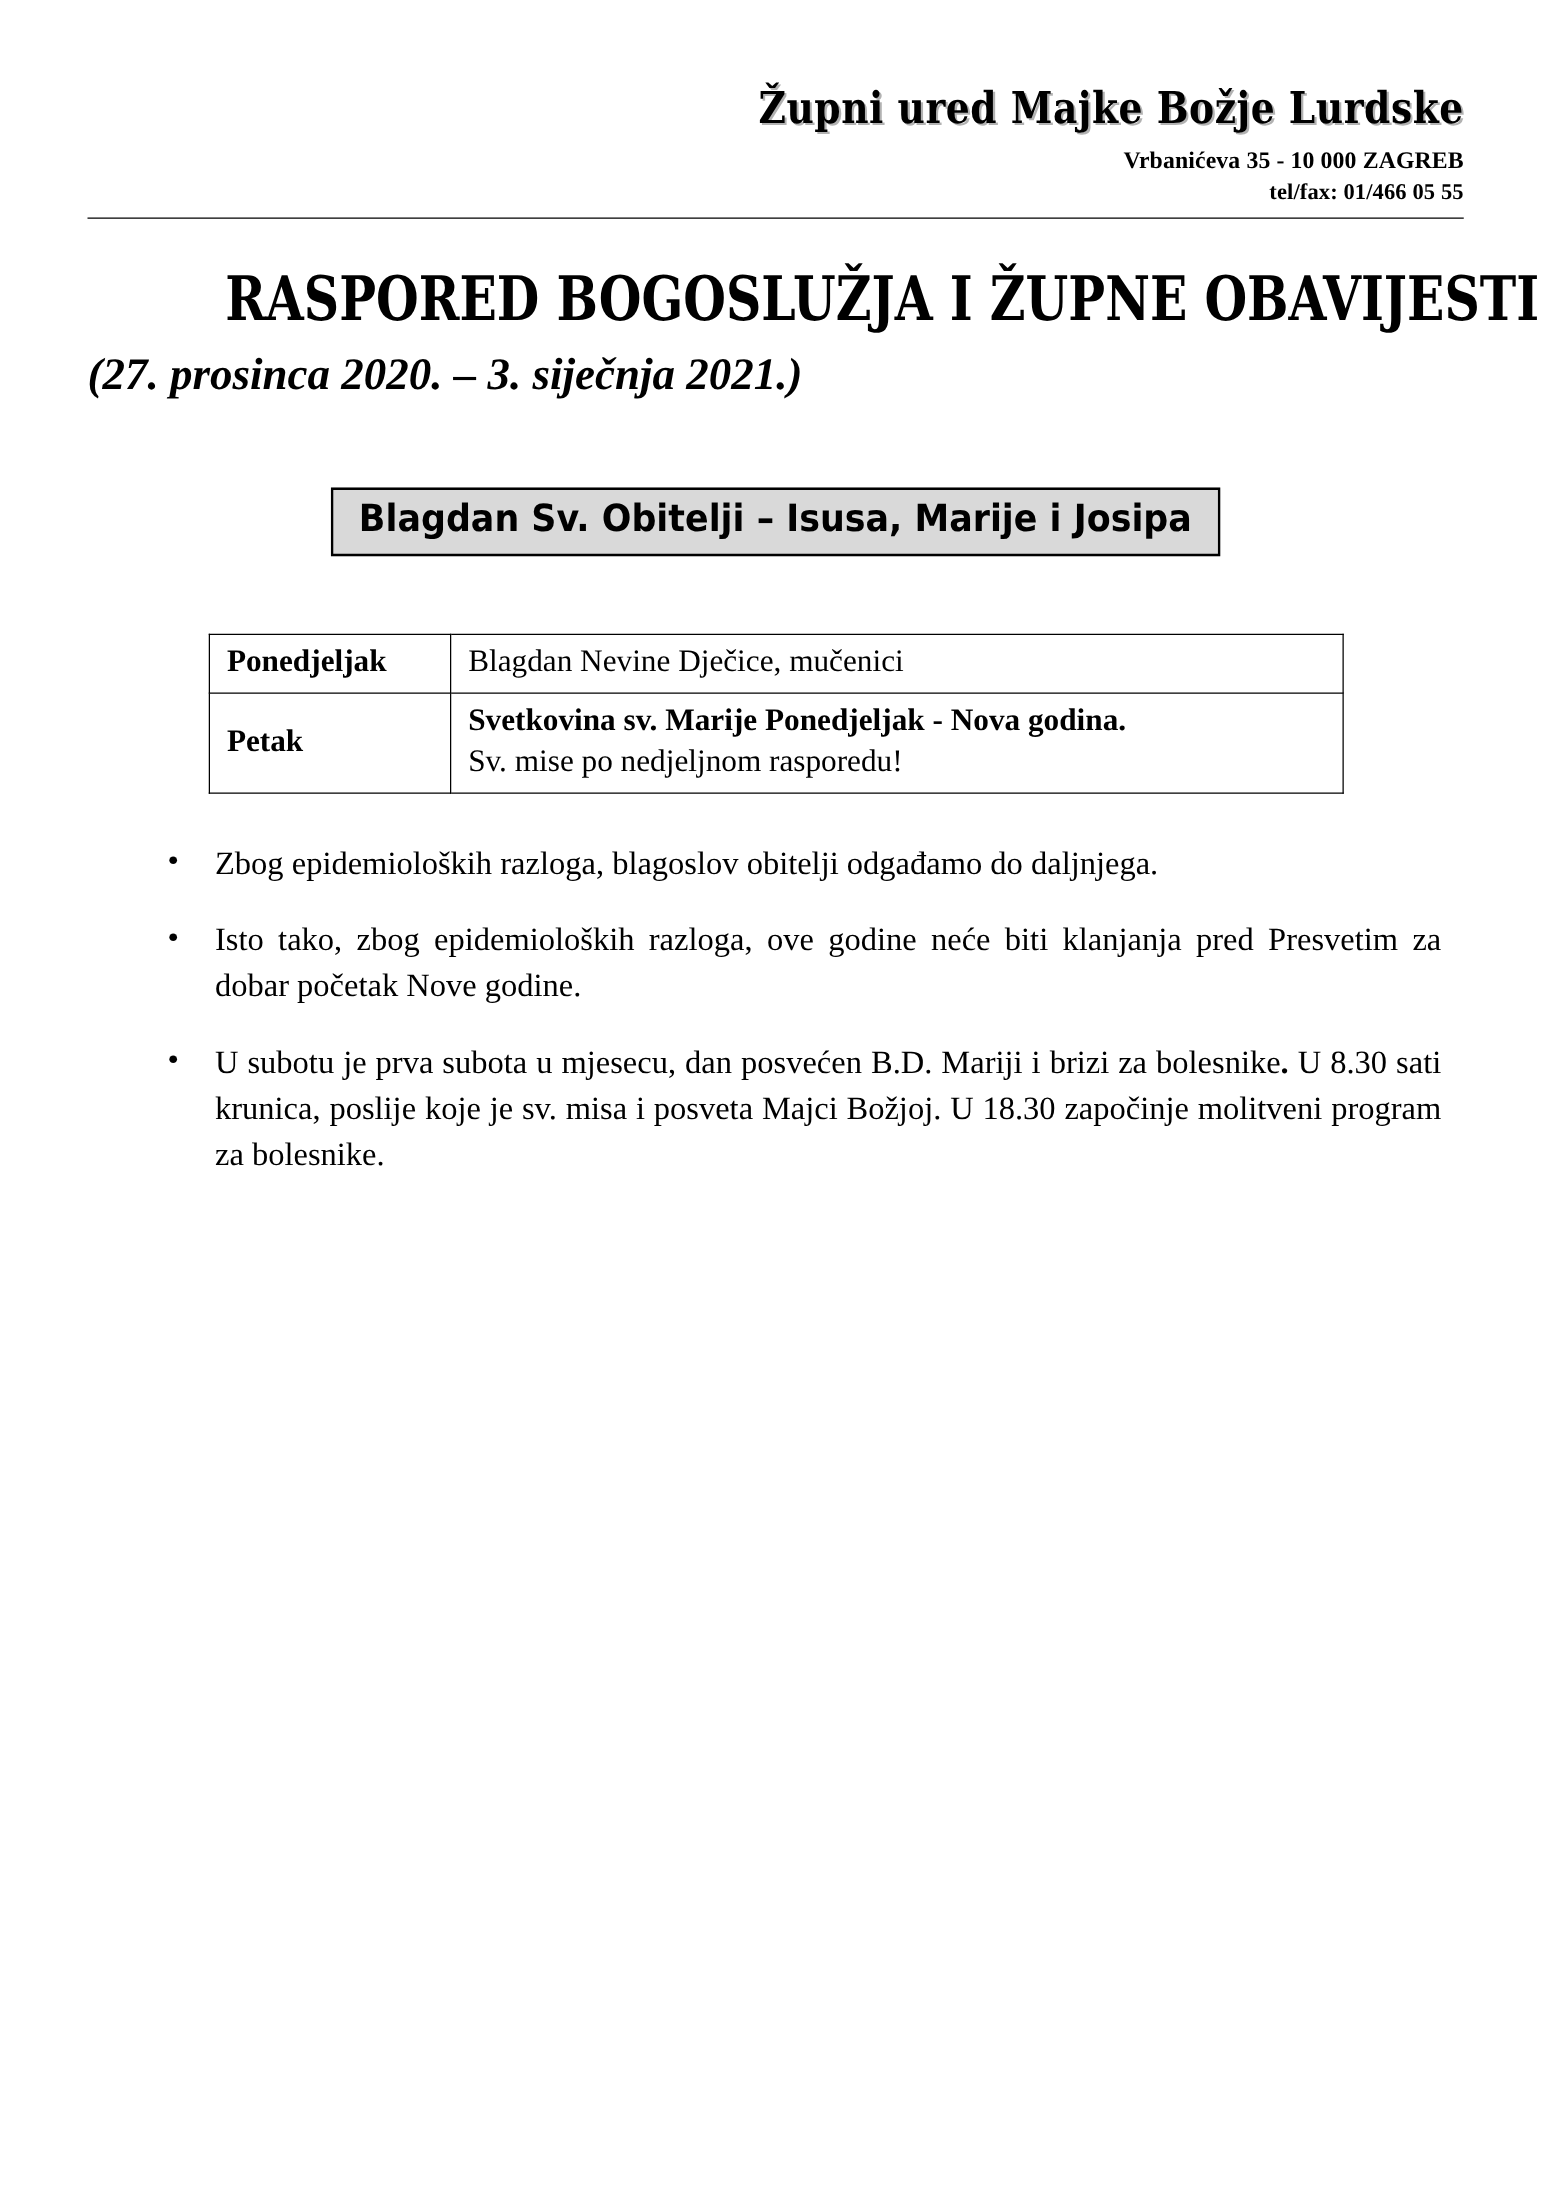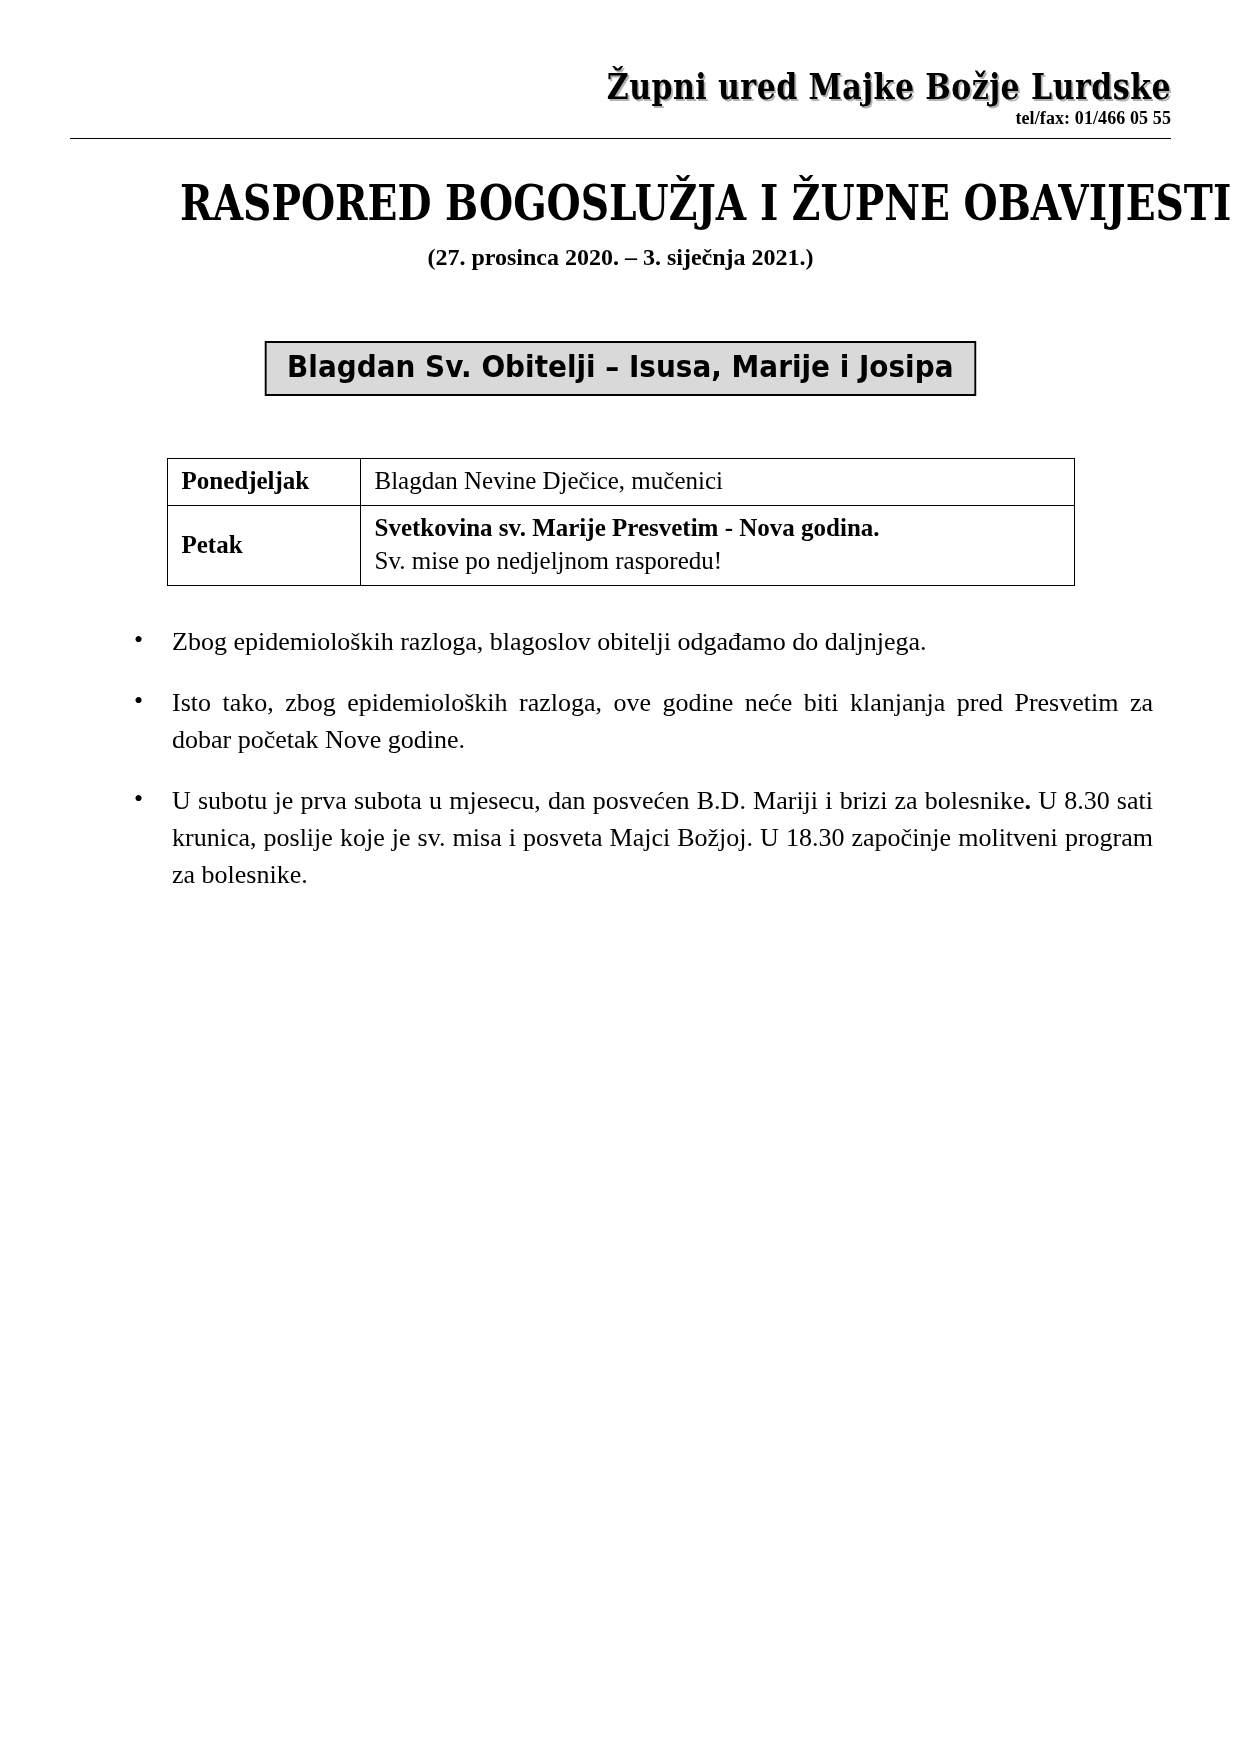--- a/index.html
+++ b/index.html
@@ -70,25 +70,25 @@
     font-family: "DejaVu Serif", "Liberation Serif", serif;
     font-weight: 700;
     font-size: 49px;
     line-height: 1.0;
     letter-spacing: 0px;
     white-space: nowrap;
     transform: scaleX(0.80);
   }
   .doc-subtitle {
     margin-top: 16px;
-    text-align: center;
-    font-family: "Liberation Serif", "DejaVu Serif", serif;
-    font-weight: 700;
-    font-size: 24px;
+    font-family: "Liberation Serif", "DejaVu Serif", serif;
+    font-weight: 700;
+    font-size: 36px;
     line-height: 1.1;
+    font-style: italic;
   }
 
   
   .banner-wrap {
     margin-top: 71px;
     display: flex;
     justify-content: center;
   }
   .banner {
     display: inline-block;
@@ -158,20 +158,21 @@
   }
   ul.notices > li:last-child { margin-bottom: 0; }
 </style>
 </head>
 <body>
 
 <div class="page">
 
   <div class="letterhead">
     <div class="lh-title">Župni ured Majke Božje Lurdske</div>
+    <div class="lh-addr">Vrbanićeva 35 - 10 000 ZAGREB</div>
     <div class="lh-tel">tel/fax: 01/466 05 55</div>
     <div class="lh-rule"></div>
   </div>
 
   <div class="doc-title">RASPORED BOGOSLUŽJA I ŽUPNE OBAVIJESTI</div>
   <div class="doc-subtitle">(27. prosinca 2020. – 3. siječnja 2021.)</div>
 
   <div class="banner-wrap">
     <div class="banner">Blagdan Sv. Obitelji – Isusa, Marije i Josipa</div>
   </div>
@@ -181,21 +182,21 @@
       <tbody id="sched-body">
           <tr>
             <td class="daycell">Ponedjeljak</td>
             <td class="desccell">
               <div><span>Blagdan Nevine Dječice, mučenici</span></div>
             </td>
           </tr>
           <tr>
             <td class="daycell">Petak</td>
             <td class="desccell">
-              <div><span class="b">Svetkovina sv. Marije Presvetim - Nova godina.</span></div>
+              <div><span class="b">Svetkovina sv. Marije Ponedjeljak - Nova godina.</span></div>
               <div><span>Sv. mise po nedjeljnom rasporedu!</span></div>
             </td>
           </tr>
         </tbody>
     </table>
   </div>
 
   <ul class="notices" id="notices-list">
       <li><span>Zbog epidemioloških razloga, blagoslov obitelji odgađamo do daljnjega.</span></li>
       <li><span>Isto tako, zbog epidemioloških razloga, ove godine neće biti klanjanja pred Presvetim za dobar početak Nove godine.</span></li>

